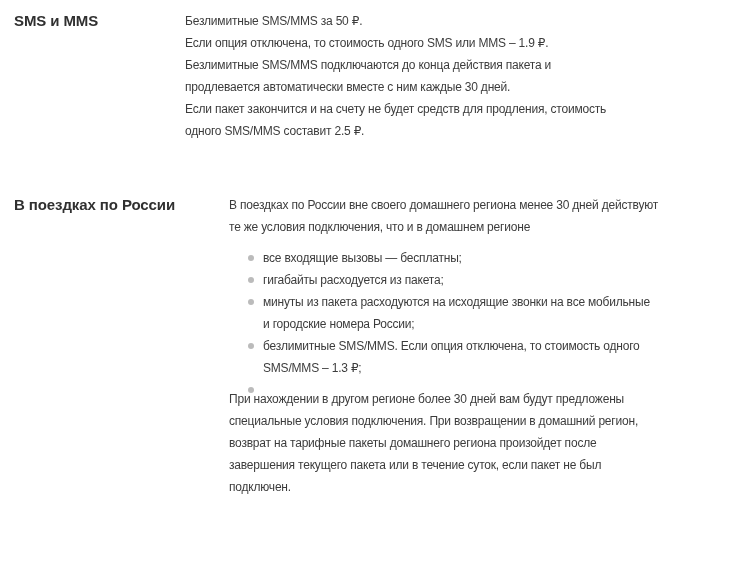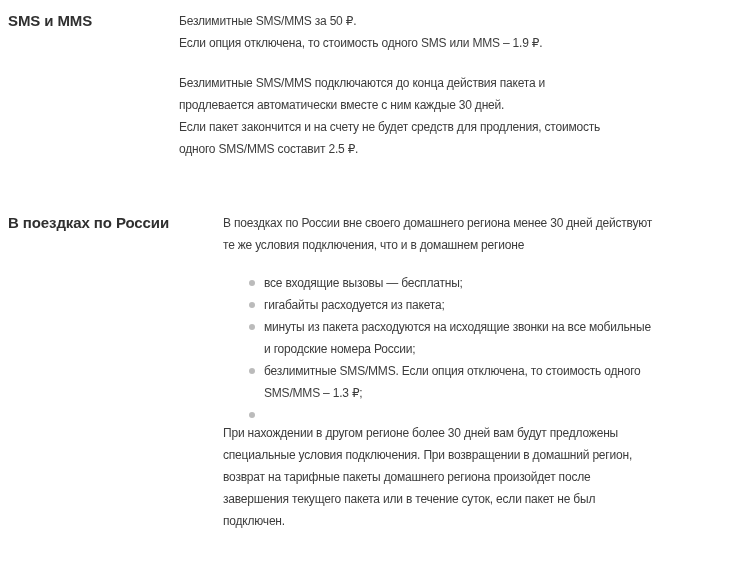--- a/index.html
+++ b/index.html
@@ -13,21 +13,21 @@
   body {
     background: var(--background);
     font-family: "Liberation Sans", "DejaVu Sans", sans-serif;
     color: var(--text);
   }
   .page {
     position: relative;
     width: 738px;
     height: 584px;
     background: var(--background);
-    padding: 10px 14px 0 8px;
+    padding: 10px 14px 0 14px;
     overflow: hidden;
   }
   .row {
     display: grid;
     grid-template-columns: 171px 1fr;
     align-items: start;
   }
   .row + .row { margin-top: 52px; gap: 44px; }
   .label {
     margin: 0;
@@ -39,24 +39,24 @@
   }
   .content {
     font-size: 12px;
     line-height: 22px;
     letter-spacing: -0.2px;
   }
   .para {
     margin: 0;
     white-space: pre-line;
   }
-  .para + .para, .bullets + .para { margin-top: 18px; }
+  .para + .para, .bullets + .para { }
   .bullets {
     list-style: none;
-    margin: 16px;
+    margin: 9px;
     padding: 0;
   }
   .bullets li {
     position: relative;
     padding-left: 25px;
   }
   .bullets .dot {
     position: absolute;
     left: 10px;
     top: 8px;

